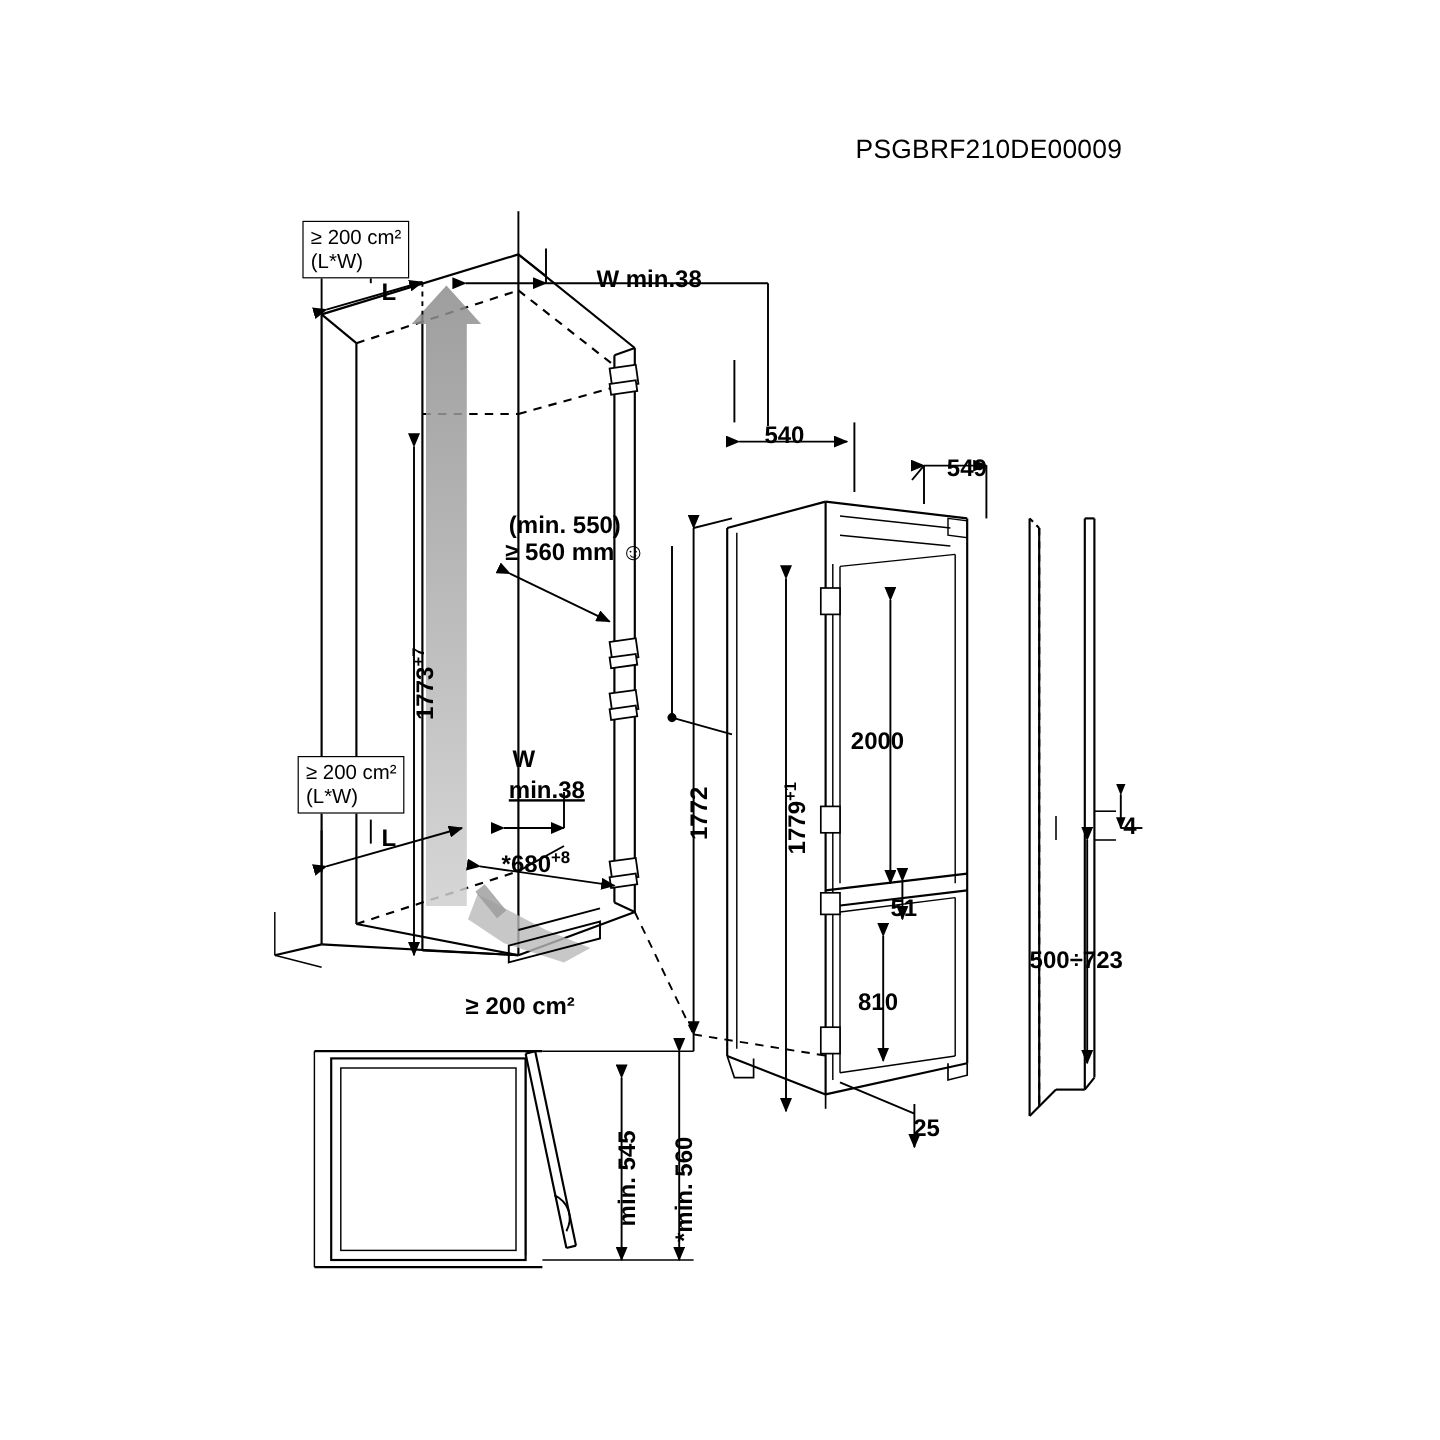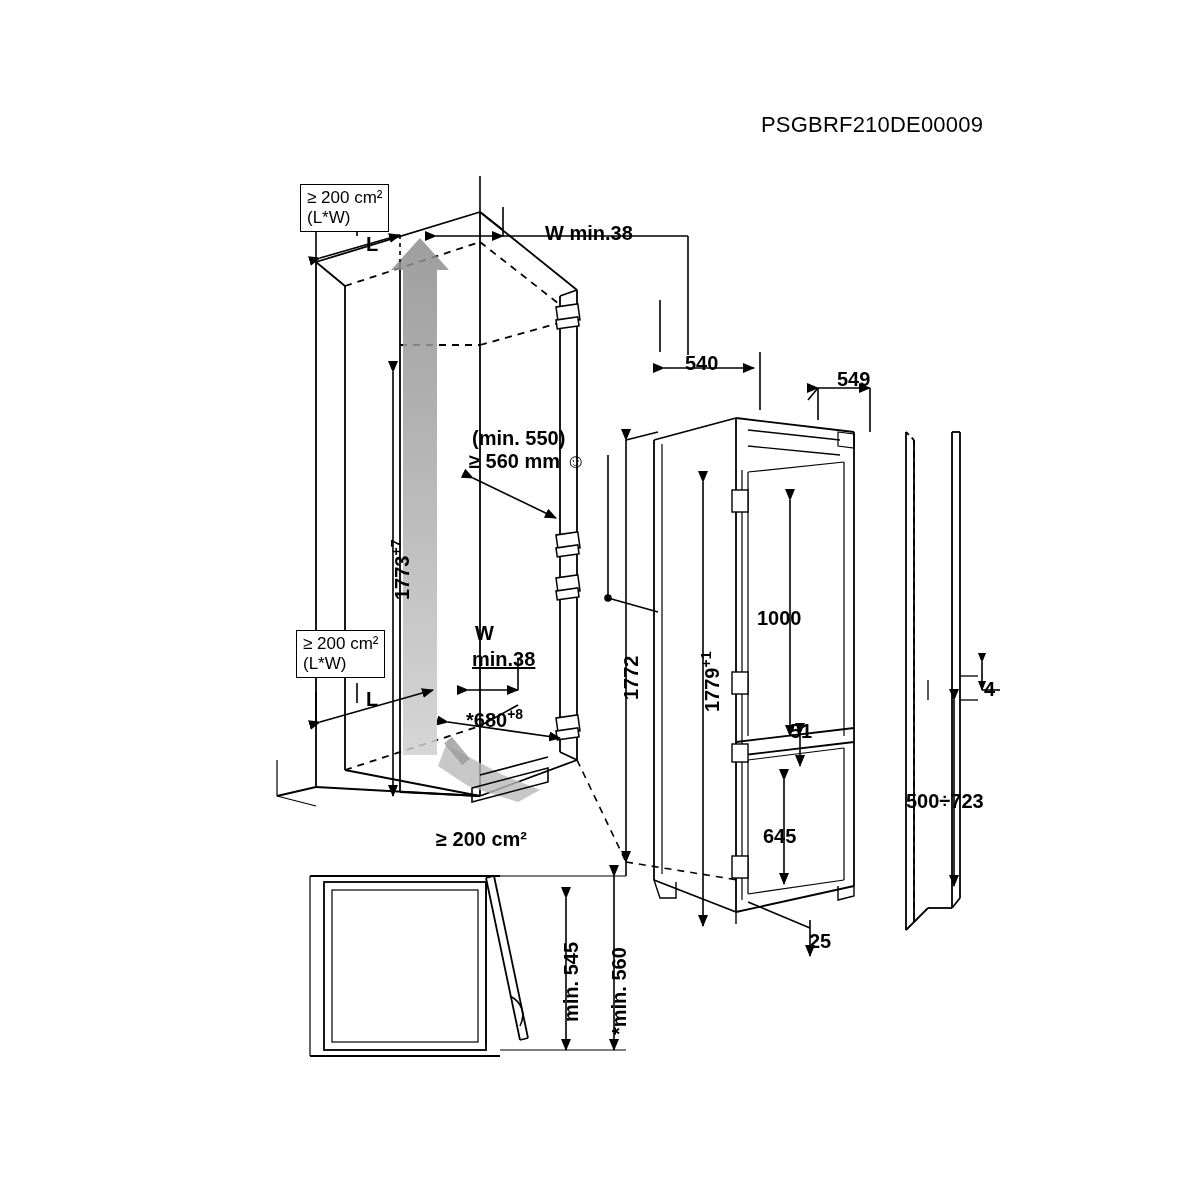--- a/index.html
+++ b/index.html
@@ -13,21 +13,20 @@
     font-family: "Liberation Sans", sans-serif;
     color: #000000;
     position: relative;
     overflow: hidden;
   }
   #diagram-root {
     position: absolute;
     left: 0; top: 0;
     width: 1088px;
     height: 1200px;
-    margin-left: 48px;
   }
   .doc-code {
     position: absolute;
     left: 713px;
     top: 112px;
     font-size: 22px;
     letter-spacing: 0.2px;
     white-space: nowrap;
   }
   .lbl {
@@ -286,29 +285,29 @@
   <div class="lbl" style="left:424px; top:427px;font-weight:bold;">(min. 550)</div>
   <div class="lbl bold" style="left:421px; top:450px;">≥ 560 mm ☺</div>
 
   <div class="lbl bold rot" style="left:340px; top:600px;"><span>1773</span><span style="font-size:14px; vertical-align:super;">+7</span></div>
 
   <div class="lbl bold" style="left:418px; top:706px;"><span>*680</span><span style="font-size:14px; vertical-align:super;">+8</span></div>
 
   <div class="lbl bold" style="left:388px; top:828px;">≥ 200 cm²</div>
 
   <div class="lbl bold" style="left:637px; top:352px;">540</div>
-  <div class="lbl bold" style="left:789px; top:368px;">549</div>
+  <div class="lbl bold" style="left:789px; top:380px;">549</div>
 
   <div class="lbl bold rot" style="left:572px; top:700px;">1772</div>
 
   <div class="lbl bold rot" style="left:650px; top:712px;"><span>1779</span><span style="font-size:14px; vertical-align:super;">+1</span></div>
 
-  <div class="lbl bold" style="left:709px; top:607px;">1000</div>
-  <div class="lbl bold" style="left:742px; top:720px;">51</div>
-  <div class="lbl bold" style="left:715px; top:825px;">645</div>
+  <div class="lbl bold" style="left:709px; top:607px;">2000</div>
+  <div class="lbl bold" style="left:742px; top:746px;">51</div>
+  <div class="lbl bold" style="left:715px; top:825px;">810</div>
   <div class="lbl bold" style="left:761px; top:930px;">25</div>
 
   <div class="lbl bold" style="left:936px; top:678px;">4</div>
   <div class="lbl bold" style="left:858px; top:790px;">500÷723</div>
 
   <div class="lbl bold rot" style="left:512px; top:1022px;">min. 545</div>
   <div class="lbl bold rot" style="left:560px; top:1035px;">*min. 560</div>
 
 </div>
 

